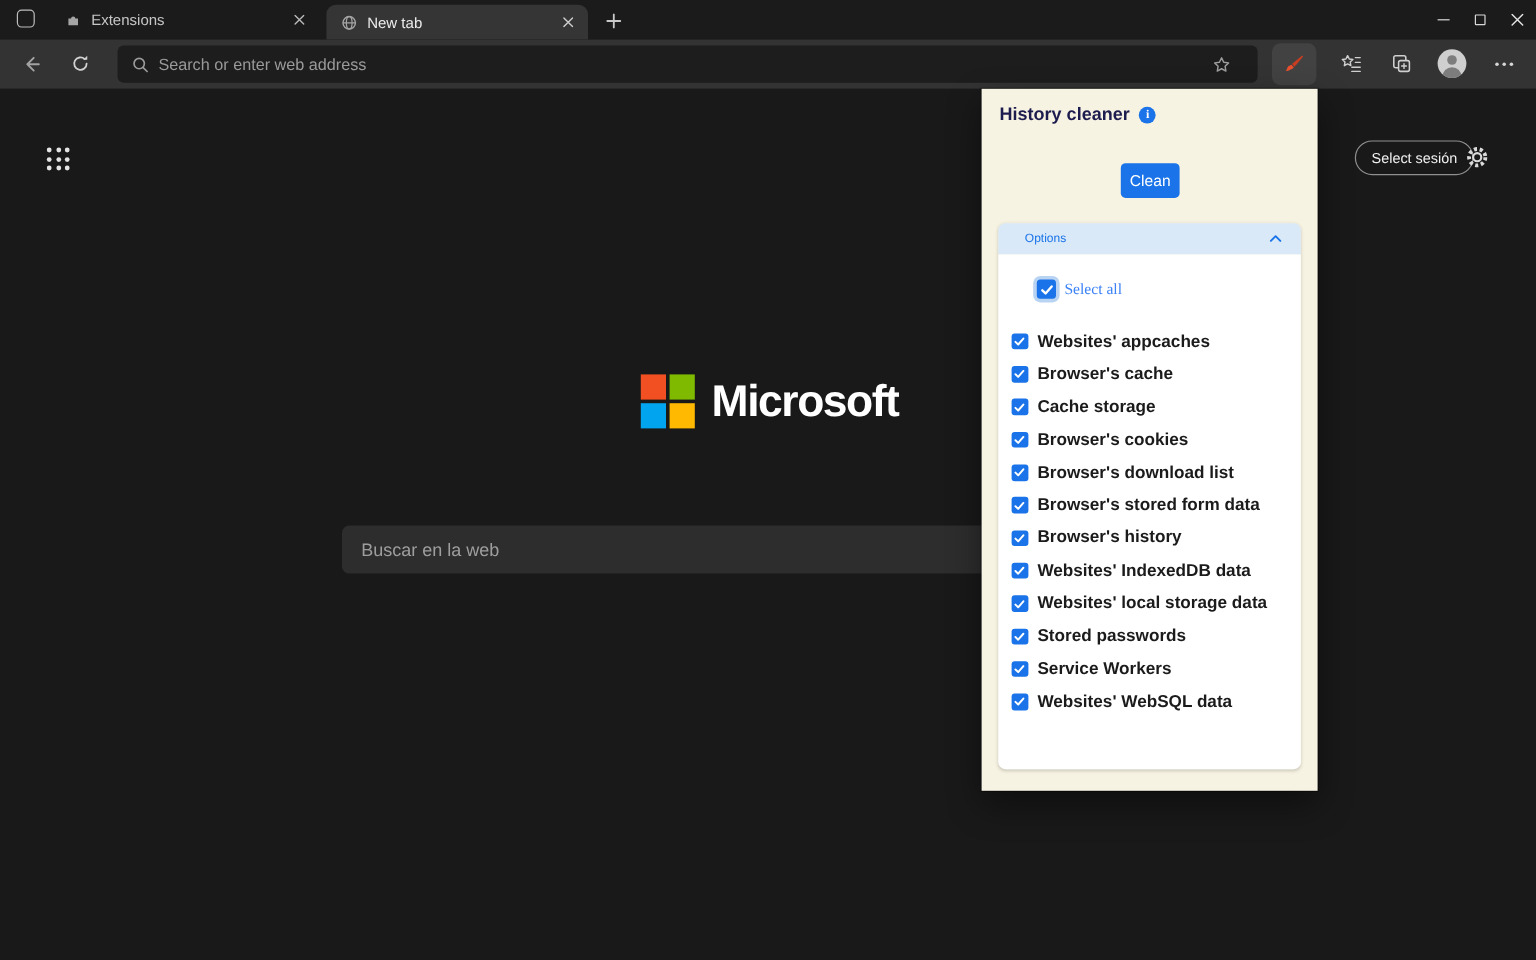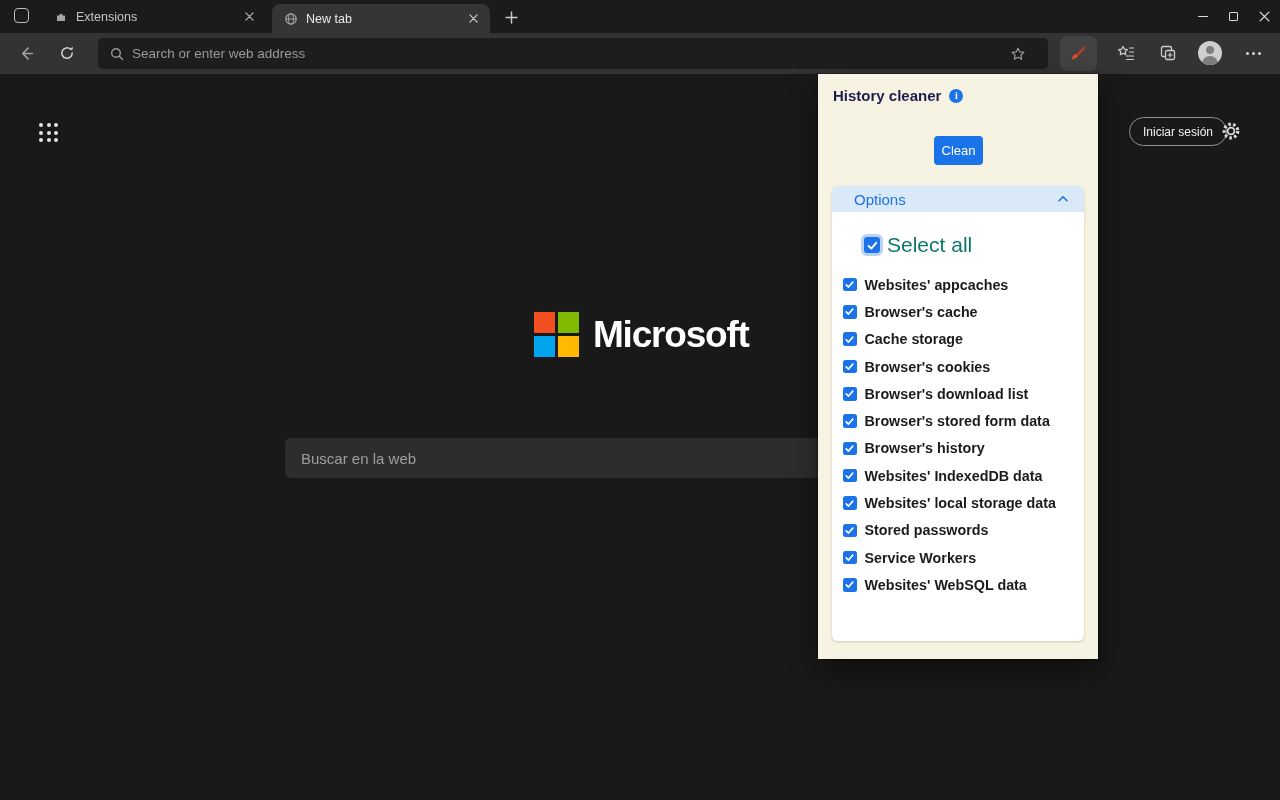--- a/index.html
+++ b/index.html
@@ -53,31 +53,31 @@
   
   .popup { position:absolute; left:818px; top:74px; width:280px; height:585px; background:#f7f3e3; z-index:20;
            box-shadow:0 0 0 1px rgba(0,0,0,.35), 0 12px 28px rgba(0,0,0,.45); }
   .popup-head { position:absolute; left:15px; top:13px; display:flex; align-items:center; gap:8px; }
   .popup-title { font-size:15px; font-weight:bold; color:#1d1c4e; }
   .info-ic { width:14px; height:14px; border-radius:50%; background:#1a73e8; color:#fff; display:inline-flex; align-items:center; justify-content:center; font-size:10px; font-weight:bold; font-family:"Liberation Serif", serif; }
   .info-ic::after { content:"i"; }
   .clean-btn { position:absolute; left:116px; top:62px; width:49px; height:29px; background:#1a73e8; border:none; border-radius:4px; color:#fff; font-size:13px; font-family:inherit; cursor:pointer; }
   .card { position:absolute; left:14px; top:112px; width:252px; height:455px; border-radius:6px; box-shadow:0 1px 3px rgba(0,0,0,.18); }
   .opt-head { height:26px; background:#d9e9f8; border-radius:6px 6px 0 0; display:flex; align-items:center; padding:0 14px 0 22px; }
-  .opt-label { color:#1a73e8; font-size:15px; }
+  .opt-label { color:#1a73e8; font-size:10px; }
   .chev { margin-left:auto; display:flex; }
   .opt-body { position:relative; height:429px; background:#ffffff; border-radius:0 0 6px 6px; }
   .row { display:flex; align-items:center; }
   .select-all { position:absolute; left:32px; top:21px; gap:7px; }
   .cb { width:13.5px; height:13.5px; background:#1a73e8; border-radius:2.5px; display:flex; align-items:center; justify-content:center; flex:none; }
   .cb svg { width:11px; height:11px; }
   .cb.big { width:16px; height:16px; border-radius:3px; box-shadow:0 0 0 3px #b9d4f2; }
   .cb.big svg { width:13px; height:13px; }
   .lbl { font-size:14.3px; color:#1b1b1b; }
-  .lbl.big { font-size:21px; color:#0f766e; }
+  .lbl.big { font-size:13px; color:#3b82f6;font-family:Liberation Serif, serif; }
   .items { position:absolute; left:11px; top:59px; right:6px;font-weight:bold; }
   .item { height:27.3px; gap:8px; }
 </style>
 </head>
 <body>
 
 <div class="screen">
 
   <div class="titlebar">
     <div class="win-square"></div>
@@ -201,21 +201,21 @@
       <i></i>
         <i></i>
         <i></i>
         <i></i>
         <i></i>
         <i></i>
         <i></i>
         <i></i>
         <i></i>
     </div>
-    <button class="signin">Iniciar sesión</button>
+    <button class="signin">Select sesión</button>
     <div class="gear">
       <svg width="20" height="20" viewBox="0 0 20 20">
           <circle cx="10" cy="10" r="6.8" fill="none" stroke="#dadada" stroke-width="3.2" stroke-dasharray="2.6 2.25"></circle>
           <circle cx="10" cy="10" r="3.4" fill="none" stroke="#dadada" stroke-width="1.8"></circle>
         </svg>
     </div>
 
     <div class="mslogo">
       <span class="sqgrid">
         <span class="ms-red"></span>

